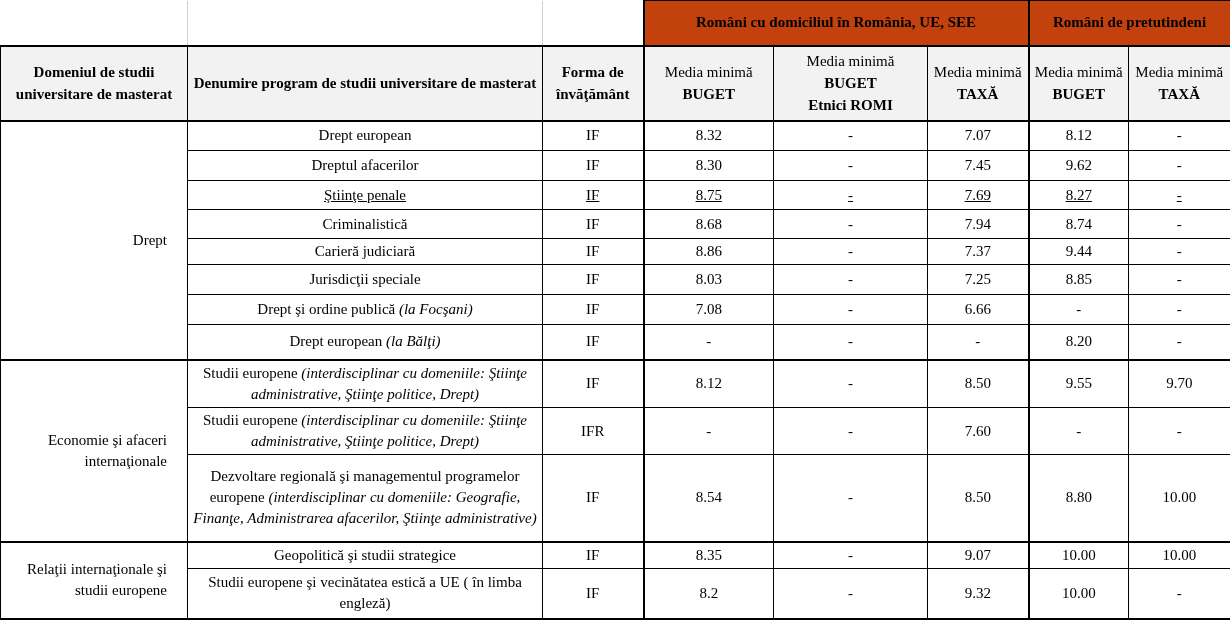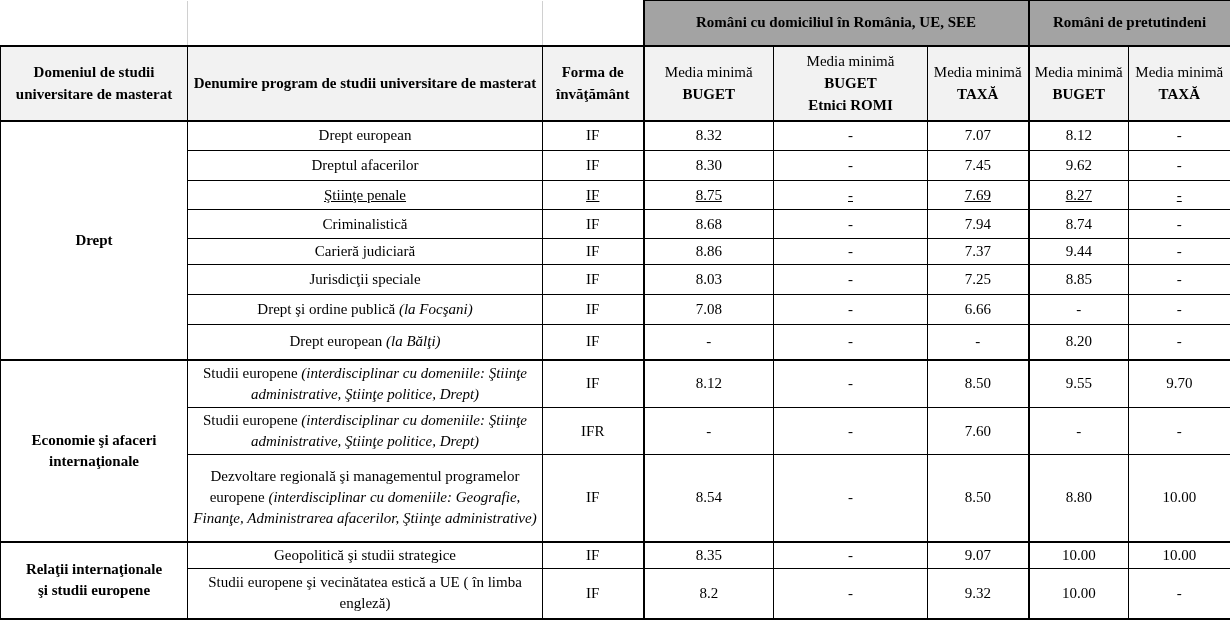--- a/index.html
+++ b/index.html
@@ -19,21 +19,21 @@
     vertical-align: middle;
     font-size: 15px;
     font-weight: normal;
     overflow: hidden;
   }
   
   tr.toprow td.empty { border: none; background: #fff; }
   tr.toprow td.grayline { border-right: 1px solid #d0d0d0; }
   tr.toprow { height: 45px; }
   th.group {
-    background: #a3a3a3;
+    background: #c2410c;
     font-weight: bold;
     text-align: center;
     border-top: 1px solid #000;
   }
   th.g1 { border-left: 2px solid #000; }
   th.g2 { border-left: 2px solid #000; border-right: 2px solid #000; }
   
   tr.headrow { height: 75px; }
   tr.headrow th {
     background: #f2f2f2;
@@ -42,22 +42,22 @@
     border-bottom: 2px solid #000;
     line-height: 22px;
     padding: 2px 5px;
   }
   tr.headrow th.colhead { font-weight: bold; }
   tr.headrow th .bold { font-weight: bold; }
   
   .b2r { border-right: 2px solid #000 !important; }
   
   td.domain {
-    font-weight: bold;
-    text-align: center;
+    font-weight: normal;
+    text-align: right;
     padding: 2px 20px;
     line-height: 21px;
   }
   td.program {
     text-align: center;
     padding: 2px 4px;
     line-height: 21px;
   }
   td.program .note { font-style: italic; }
   td.center { text-align: center; padding: 1px 2px; }

